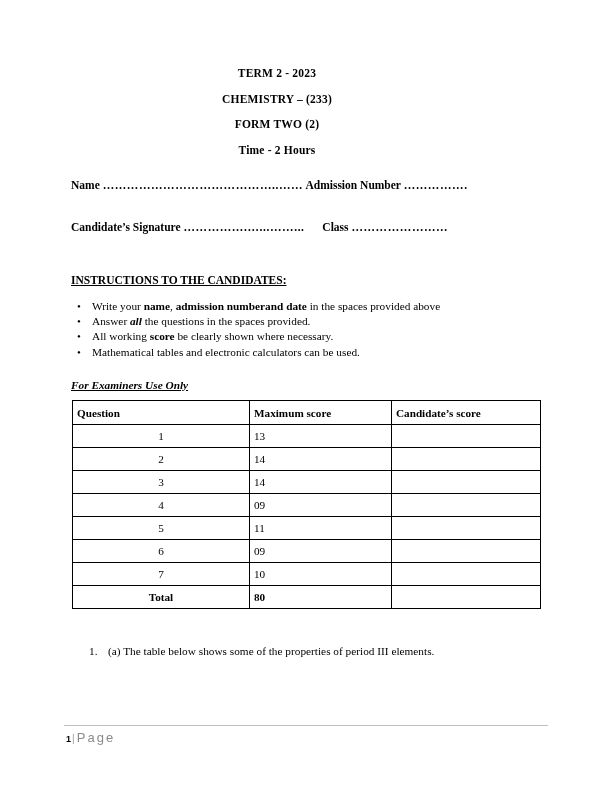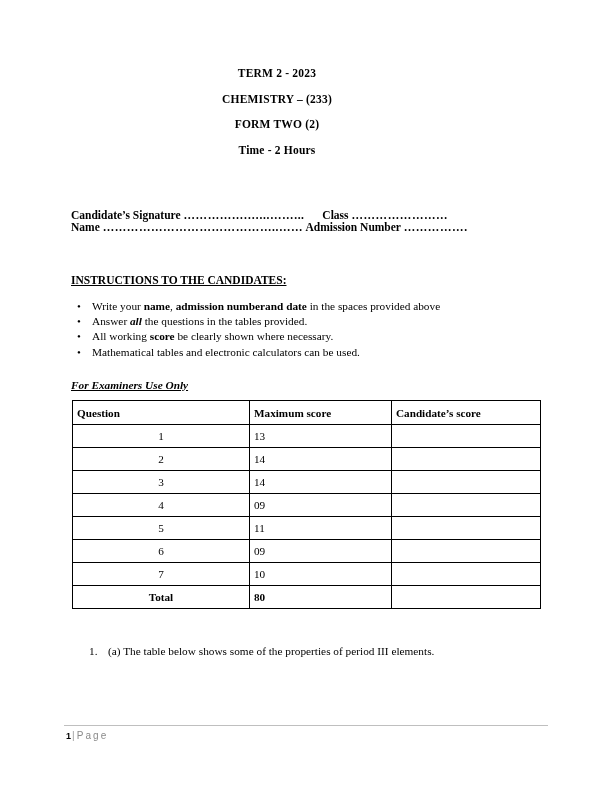--- a/index.html
+++ b/index.html
@@ -173,56 +173,56 @@
   }
   .footer .bar {
     color: #9a9a9a;
     font-family: "Liberation Sans", sans-serif;
     font-size: 10px;
     margin: 0 2px 0 1px;
   }
   .footer .pword {
     color: #8a8a8a;
     font-family: "Liberation Sans", sans-serif;
-    font-size: 10px;
+    font-size: 13px;
     letter-spacing: 2.1px;
   }
 </style>
 </head>
 <body>
 
 <div class="page">
 
   <div class="heading">
     <div class="hline">TERM 2 - 2023</div>
     <div class="hline">CHEMISTRY – (233)</div>
     <div class="hline">FORM TWO (2)</div>
     <div class="hline">Time - 2 Hours</div>
   </div>
 
   <div class="idblock">
+    <div class="idrow">
+      <span>Name</span>
+      <span class="dots">……………………………………..……</span>
+      <span>Admission Number</span>
+      <span class="dots">…………….</span>
+    </div>
     <div class="idrow second">
       <span>Candidate’s Signature</span>
       <span class="dots">…………….…...……...</span>
       <span class="gap-sm"></span>
       <span>Class</span>
       <span class="dots">……………………</span>
     </div>
-    <div class="idrow">
-      <span>Name</span>
-      <span class="dots">……………………………………..……</span>
-      <span>Admission Number</span>
-      <span class="dots">…………….</span>
-    </div>
   </div>
 
   <div class="instr-title">INSTRUCTIONS TO THE CANDIDATES:</div>
   <ul class="instr-list" id="instructions-list">
       <li><span class="bullet">•</span><span>Write your </span><b>name</b><span>, </span><b>admission numberand date</b><span> in the spaces provided above</span></li>
-      <li><span class="bullet">•</span><span>Answer </span><i>all</i><span> the questions in the tables provided.</span></li>
+      <li><span class="bullet">•</span><span>Answer </span><i>all</i><span> the questions in the spaces provided.</span></li>
       <li><span class="bullet">•</span><span>All working </span><b>score</b><span> be clearly shown where necessary.</span></li>
       <li><span class="bullet">•</span><span>Mathematical tables and electronic calculators can be used.</span></li>
     </ul>
 
   <div class="exam-label">For Examiners Use Only</div>
   <table class="scores">
     <colgroup>
       <col class="col-q">
       <col class="col-m">
       <col class="col-c">

